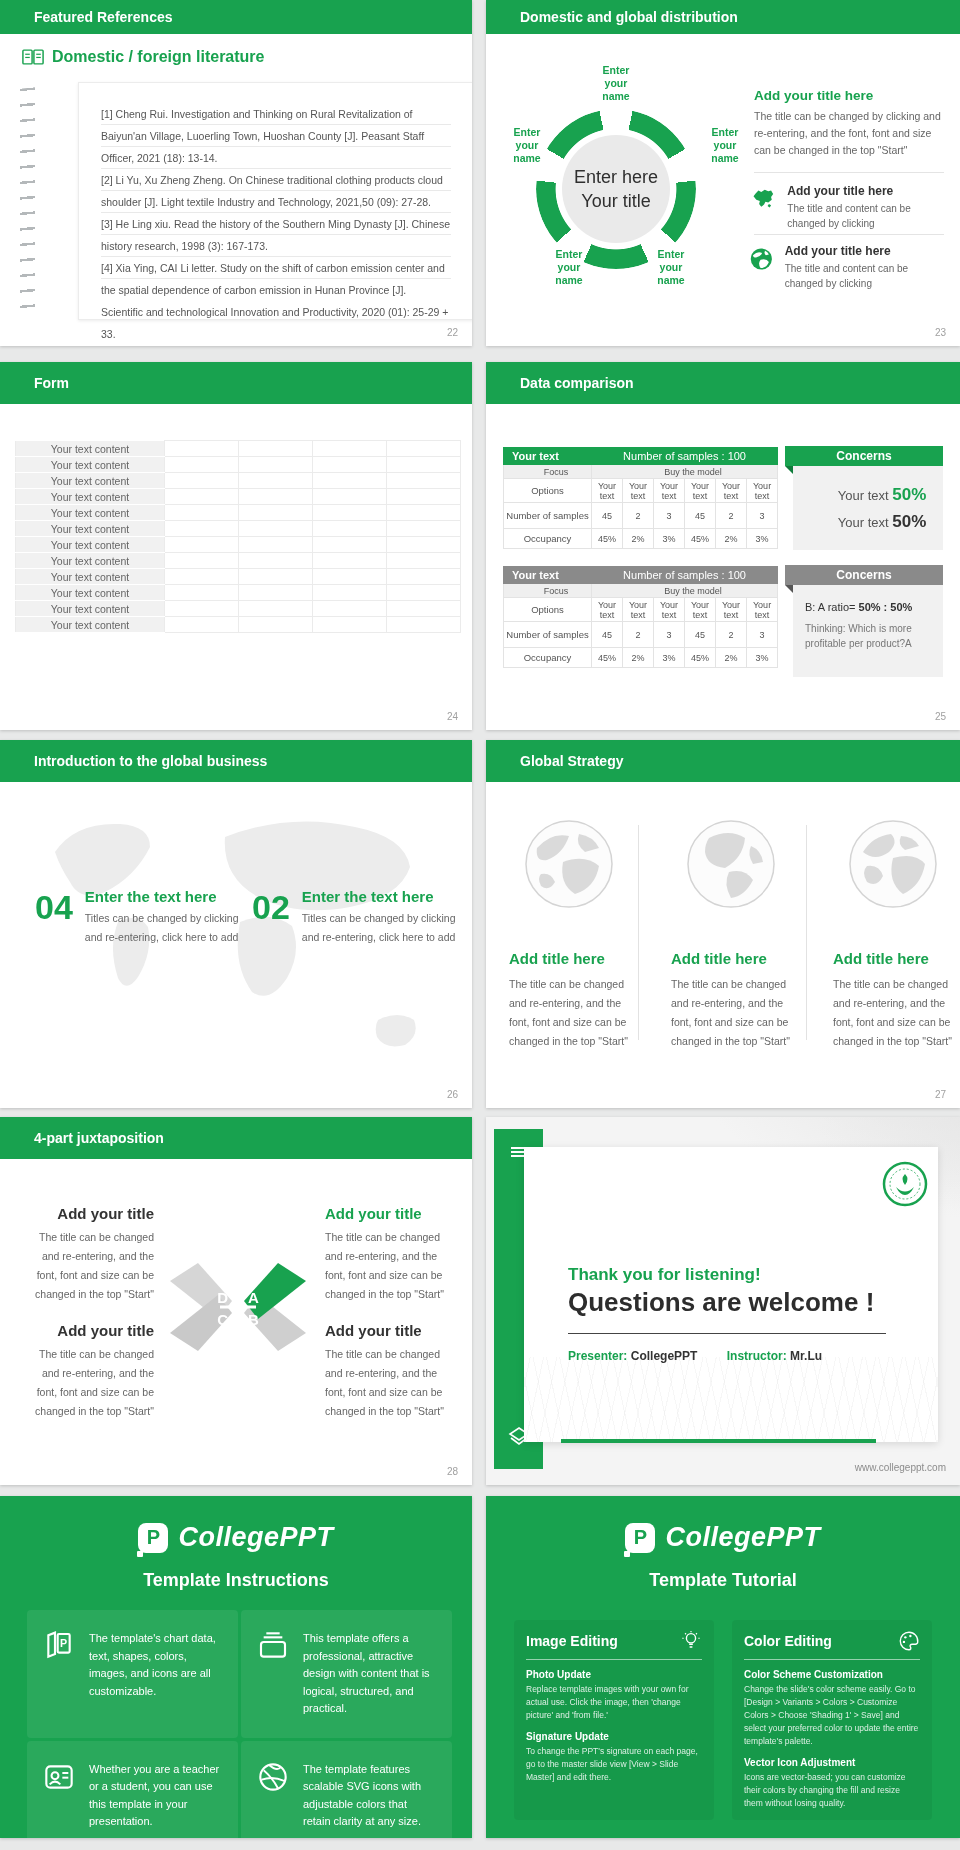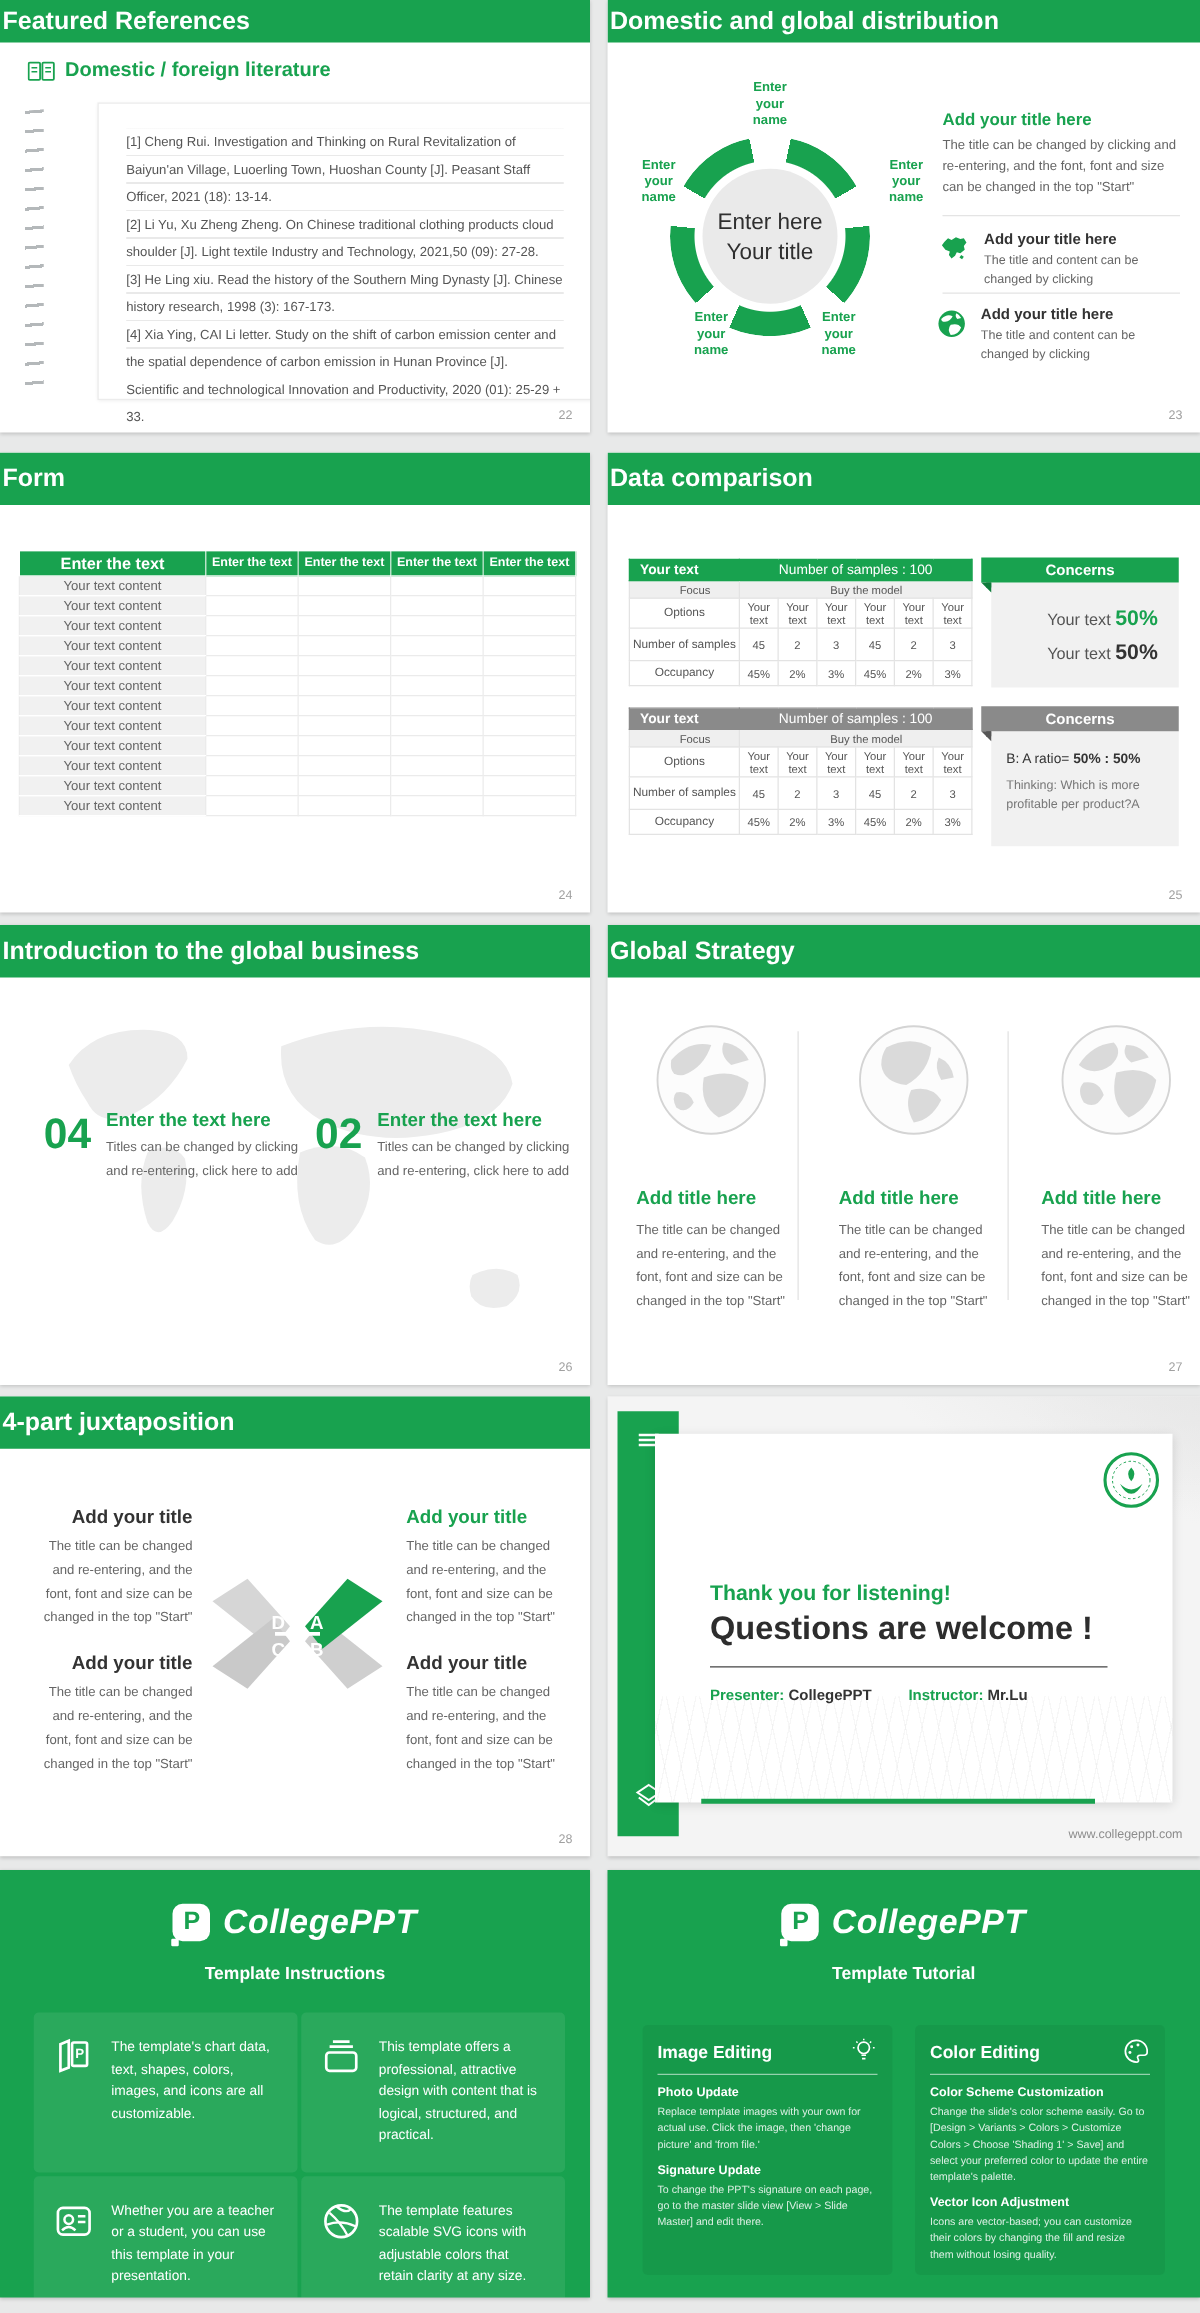--- a/index.html
+++ b/index.html
@@ -7,21 +7,21 @@
     --tx:#595959; --lt:#a0a0a0;
   }
   *{box-sizing:border-box;}
   html,body{margin:0;padding:0;}
   body{
     width:960px;height:1850px;position:relative;background:#e8e9e9;
     font-family:"Liberation Sans", sans-serif; color:#333;
   }
   .slide{position:absolute;background:#fff;box-shadow:0 1px 3px rgba(0,0,0,.18);overflow:hidden;}
   .banner{position:absolute;left:0;top:0;right:0;height:34px;background:var(--g);
-    color:#fff;font-weight:bold;font-size:20px;line-height:34px;padding-left:2px;}
+    color:#fff;font-weight:bold;font-size:14px;line-height:34px;padding-left:34px;}
   .banner.tall{height:42px;line-height:42px;}
   .pgnum{position:absolute;right:14px;bottom:8px;font-size:10px;color:var(--lt);}
   .abs{position:absolute;}
   .gtitle{color:var(--g);font-weight:bold;}
   .body-sm{color:#666;font-size:10.5px;line-height:17px;}
 
   
   .ref-head{left:22px;top:48px;display:flex;align-items:center;gap:8px;font-size:16px;}
   .ref-box{left:78px;top:82px;width:396px;height:238px;border:1px solid #ececec;
     box-shadow:0 1px 3px rgba(0,0,0,.08);padding:20px 22px 0 22px;}
@@ -117,21 +117,21 @@
   .th-bar{left:37px;top:292px;width:315px;height:4px;background:var(--g);}
   .website{right:14px;bottom:12px;font-size:10px;color:#8c8c8c;position:absolute;}
 
   
   .gslide{background:var(--g);}
   .blogo{position:absolute;top:26px;left:0;right:0;display:flex;align-items:center;justify-content:center;gap:10px;}
   .bmark{width:30px;height:30px;background:#fff;border-radius:8px;position:relative;
     display:flex;align-items:center;justify-content:center;color:var(--g);font-weight:bold;font-size:20px;}
   .bmark::after{content:"";position:absolute;left:-1px;bottom:-4px;width:6px;height:6px;background:#fff;border-radius:1px;}
   .btext{color:#fff;font-size:27px;font-weight:bold;font-style:italic;letter-spacing:.5px;}
-  .bheading{position:absolute;top:74px;left:0;right:0;text-align:center;color:#fff;font-size:14px;font-weight:bold;}
+  .bheading{position:absolute;top:74px;left:0;right:0;text-align:center;color:#fff;font-size:18px;font-weight:bold;}
   .cards{position:absolute;left:27px;right:20px;top:114px;height:212px;display:grid;
     grid-template-columns:1fr 1fr;grid-template-rows:1fr 1fr;gap:3px;}
   .card{background:rgba(255,255,255,.08);border-radius:4px;padding:20px 16px;display:flex;gap:14px;align-items:flex-start;}
   .card .ctext{color:#fff;font-size:11px;line-height:17.5px;flex:1;}
   .tcol{position:absolute;top:124px;width:200px;background:rgba(0,0,0,.05);border-radius:4px;padding:10px 12px;height:200px;}
   .tcol .thead{display:flex;justify-content:space-between;align-items:center;color:#fff;font-weight:bold;font-size:14px;}
   .tcol hr{border:none;border-top:1px solid rgba(255,255,255,.55);margin:7px 0 9px 0;}
   .tsub{color:#fff;font-weight:bold;font-size:10px;margin:9px 0 3px 0;}
   .tbody{color:rgba(255,255,255,.85);font-size:8.5px;line-height:13px;}
 </style>
@@ -216,27 +216,20 @@
   </div>
   <table class="ftable abs">
     <colgroup>
         <col style="width:149px">
         <col style="width:74px">
         <col style="width:74px">
         <col style="width:74px">
         <col style="width:74px">
       </colgroup>
     <tbody>
-        <tr>
-      <th class="first">Enter the text</th>
-      <th>Enter the text</th>
-      <th>Enter the text</th>
-      <th>Enter the text</th>
-      <th>Enter the text</th>
-    </tr>
     <tr>
           <td class="lbl">Your text content</td>
           <td></td>
           <td></td>
           <td></td>
           <td></td>
         </tr>
     <tr>
           <td class="lbl">Your text content</td>
           <td></td>

